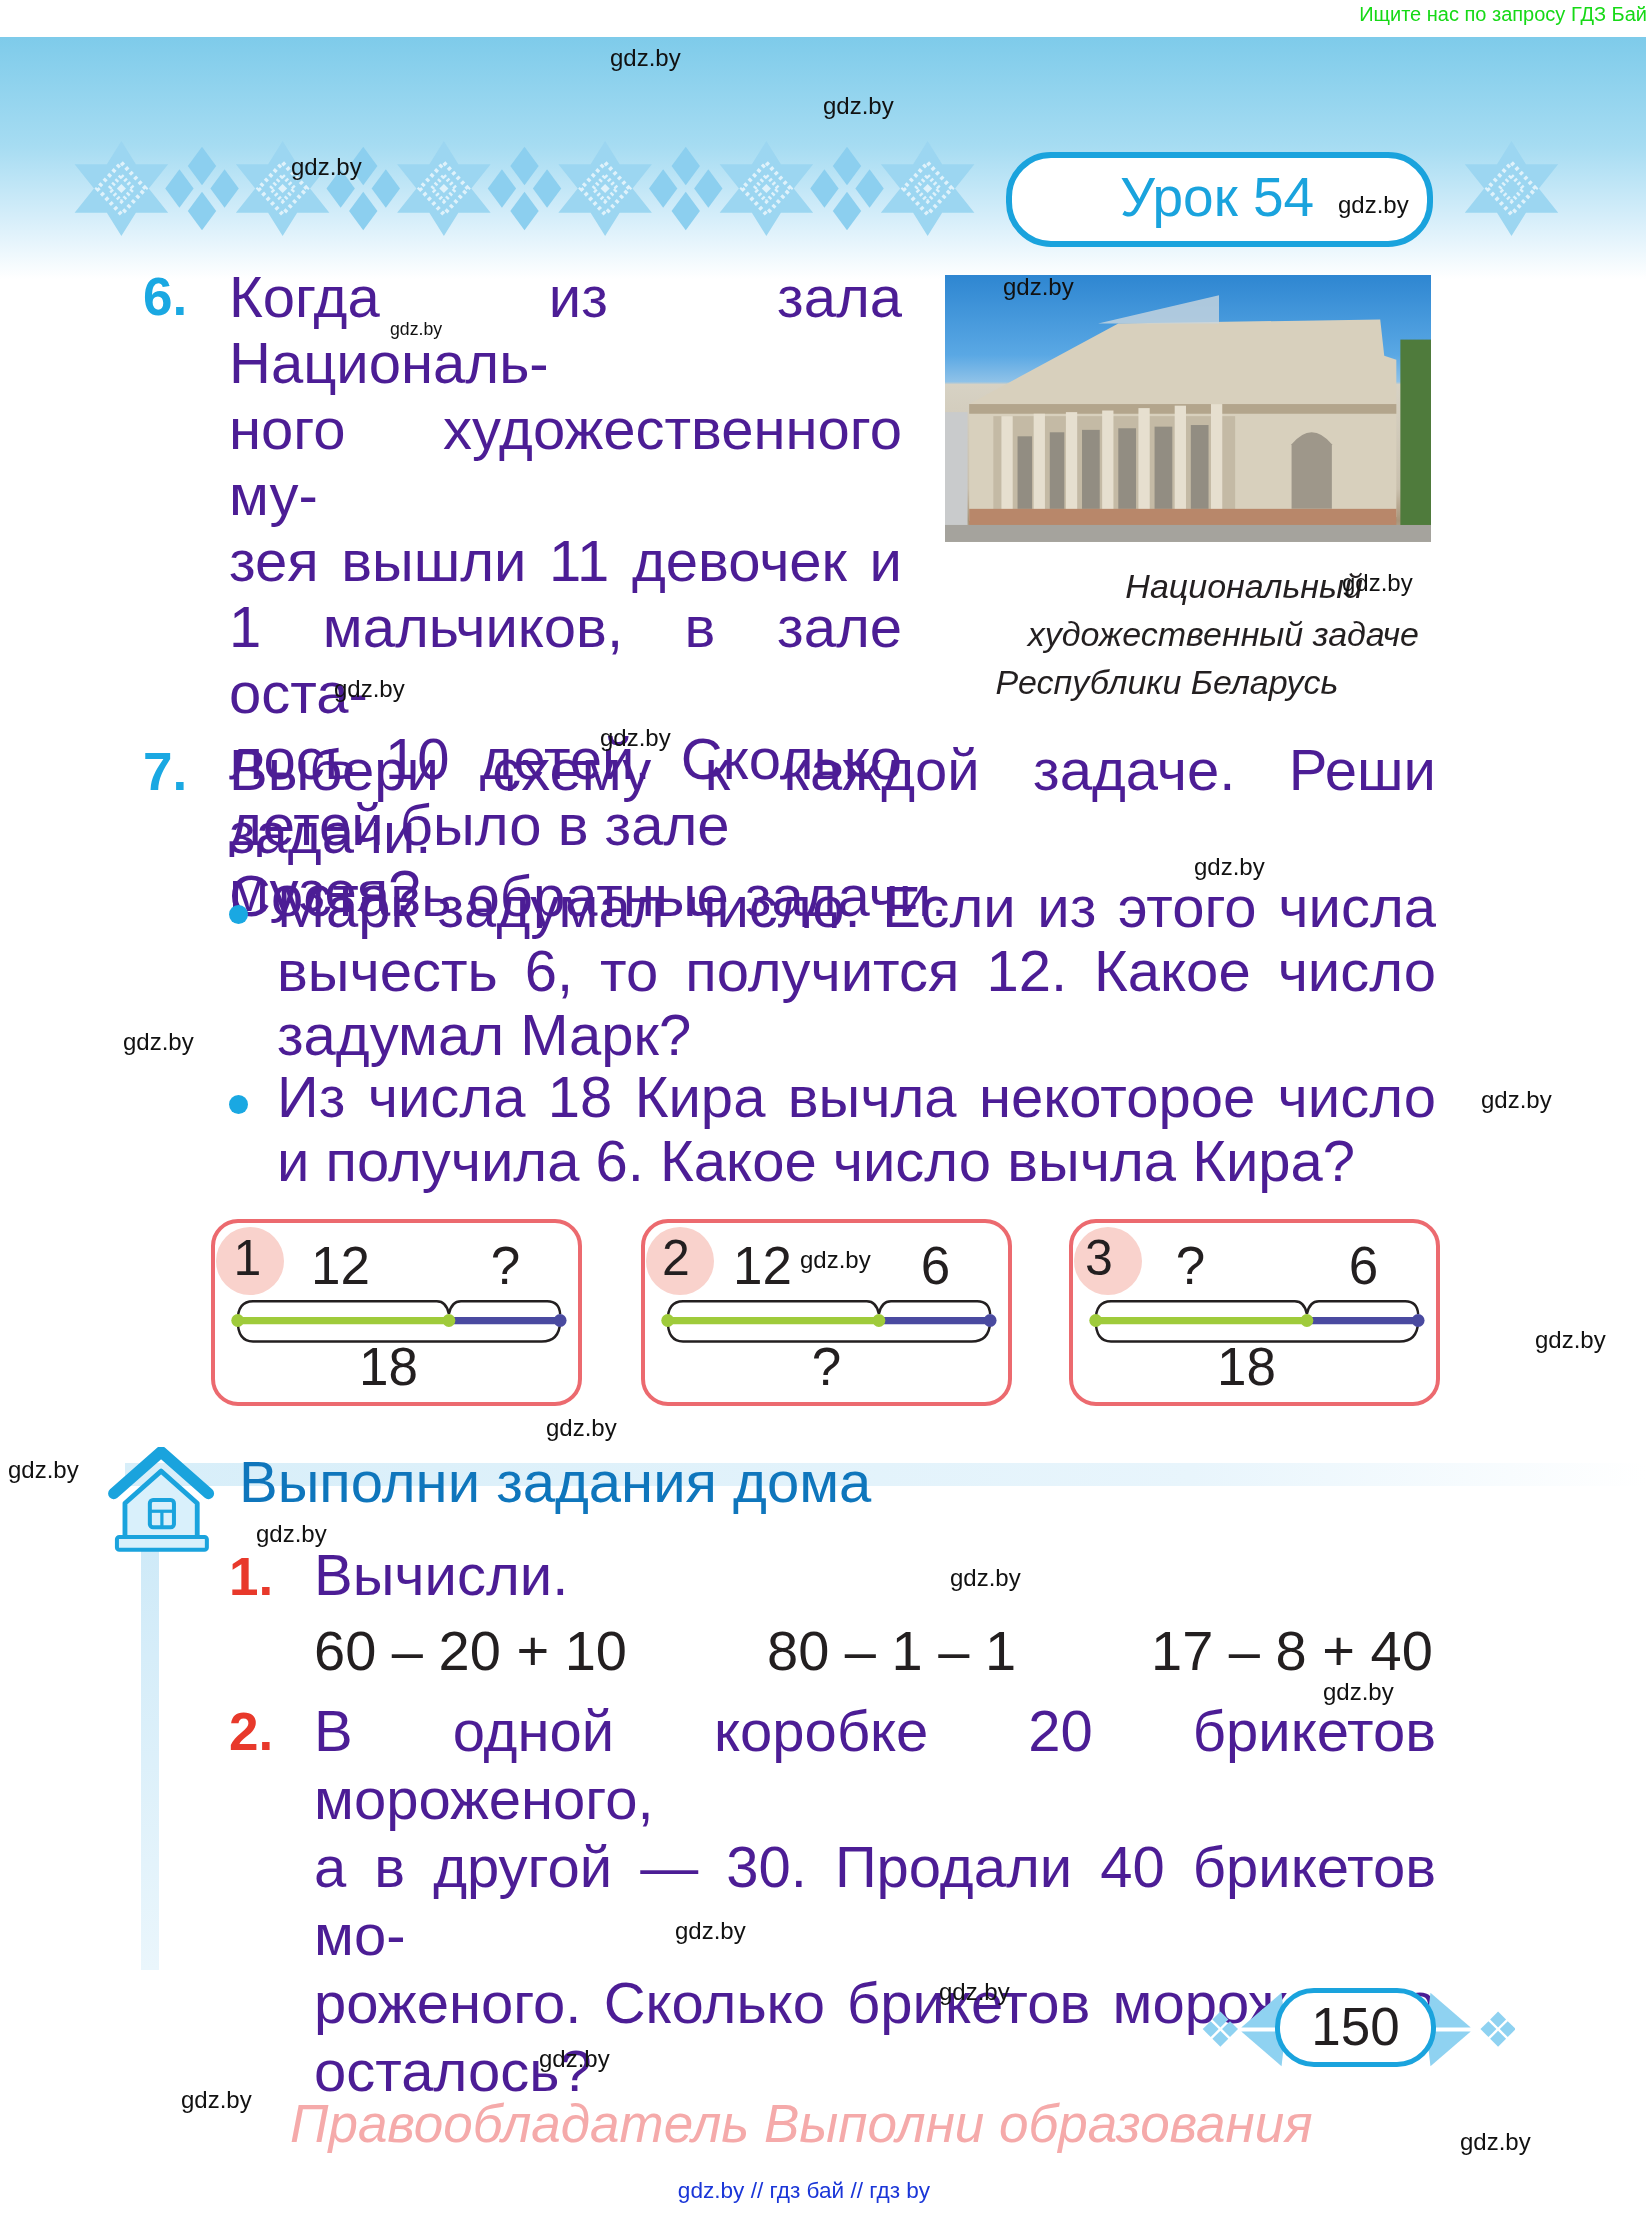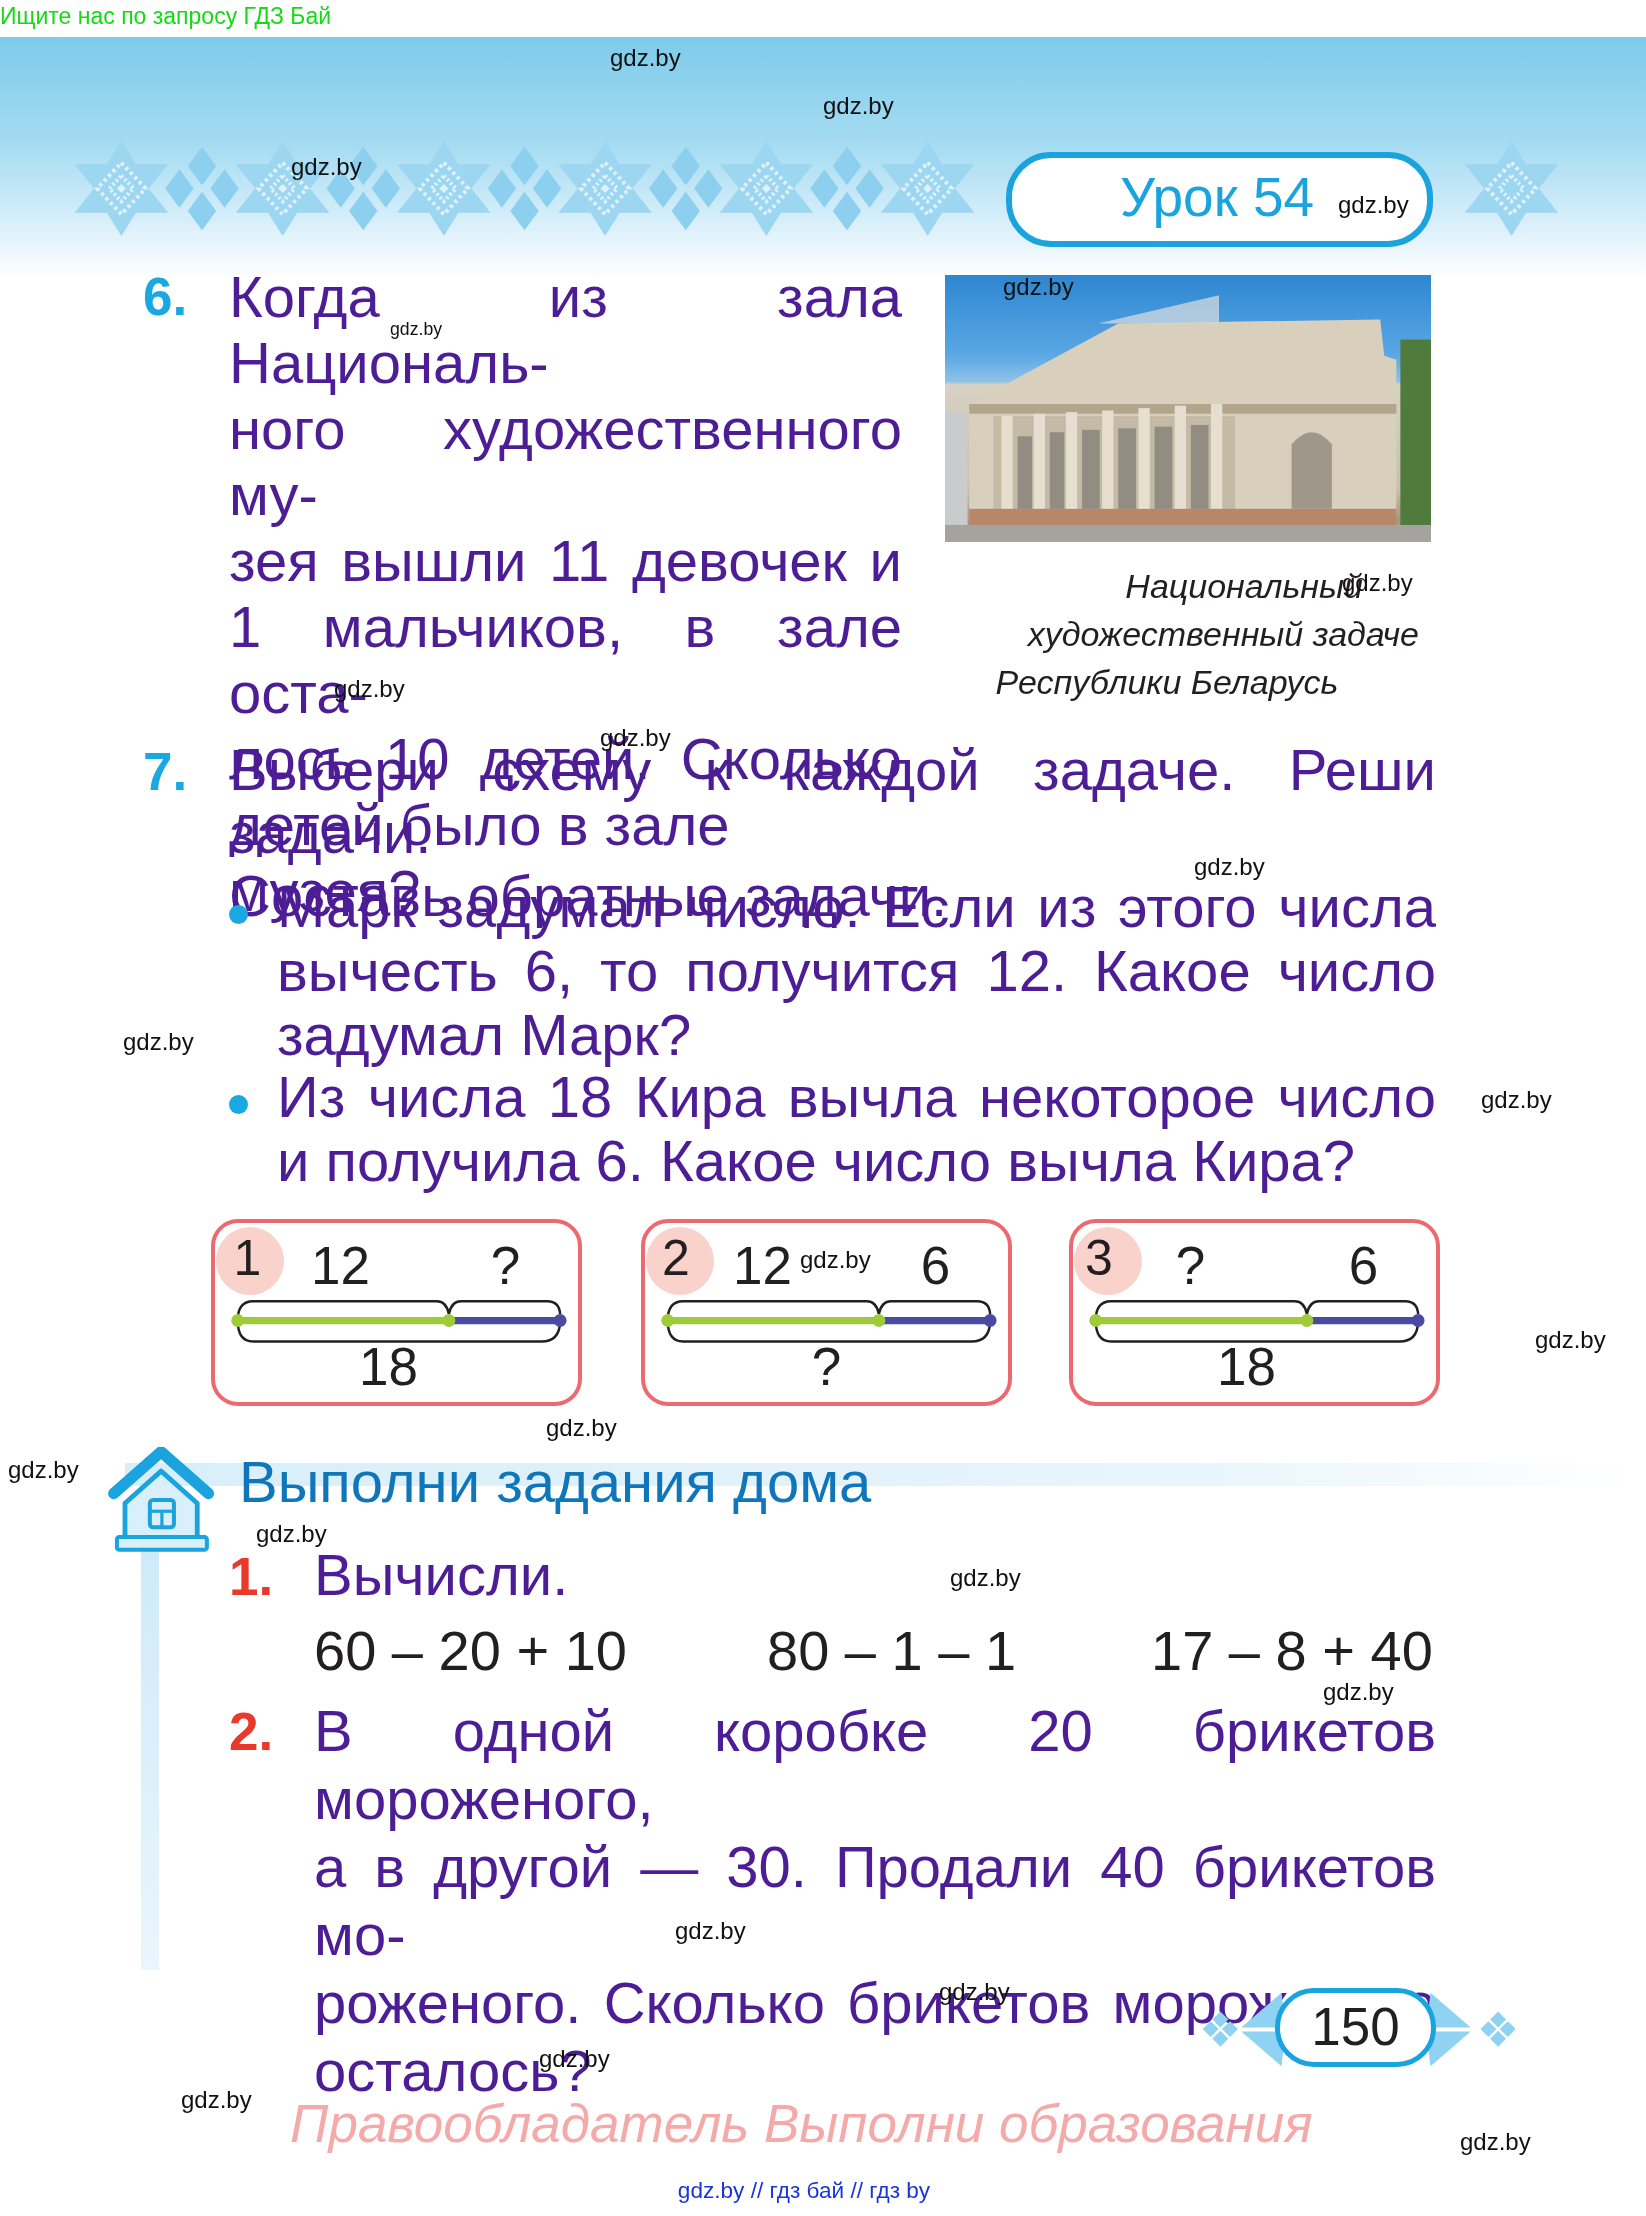--- a/index.html
+++ b/index.html
@@ -5,21 +5,21 @@
   html, body { margin:0; padding:0; }
   body {
     width:1647px; height:2216px; position:relative; overflow:hidden;
     background:#ffffff;
     font-family:"Liberation Sans", "DejaVu Sans", sans-serif;
     color:#231f20;
   }
   .abs { position:absolute; }
   
   .top-banner { left:0; top:0; width:1647px; height:37px; background:#fff; }
-  .top-banner-text { left:0; top:3.2px; width:1647px; text-align:left; font-size:23px; color:#16d916; }
+  .top-banner-text { left:0; top:3.2px; width:1647px; text-align:right; font-size:20px; color:#16d916; }
   
   .header-band { left:0; top:37px; width:1647px; height:242px;
     background:linear-gradient(to bottom,#7ecbea 0%,#a6dcf2 45%,#d6eefa 75%,#ffffff 100%); }
   .ornament { left:73px; top:141px; width:903px; height:95px; }
   .ornament-right { left:1463px; top:141px; width:97px; height:95px; }
   .lesson-badge { left:1006px; top:152px; width:427px; height:95px; box-sizing:border-box;
     border:6.4px solid #1aa3dd; border-radius:45px; background:#fff; }
   .lesson-title { left:1120px; top:165px; font-size:55px; color:#1aa3dd; letter-spacing:0; }
   .wm { font-family:"Liberation Sans", sans-serif; font-size:24px; color:#111; }
 

